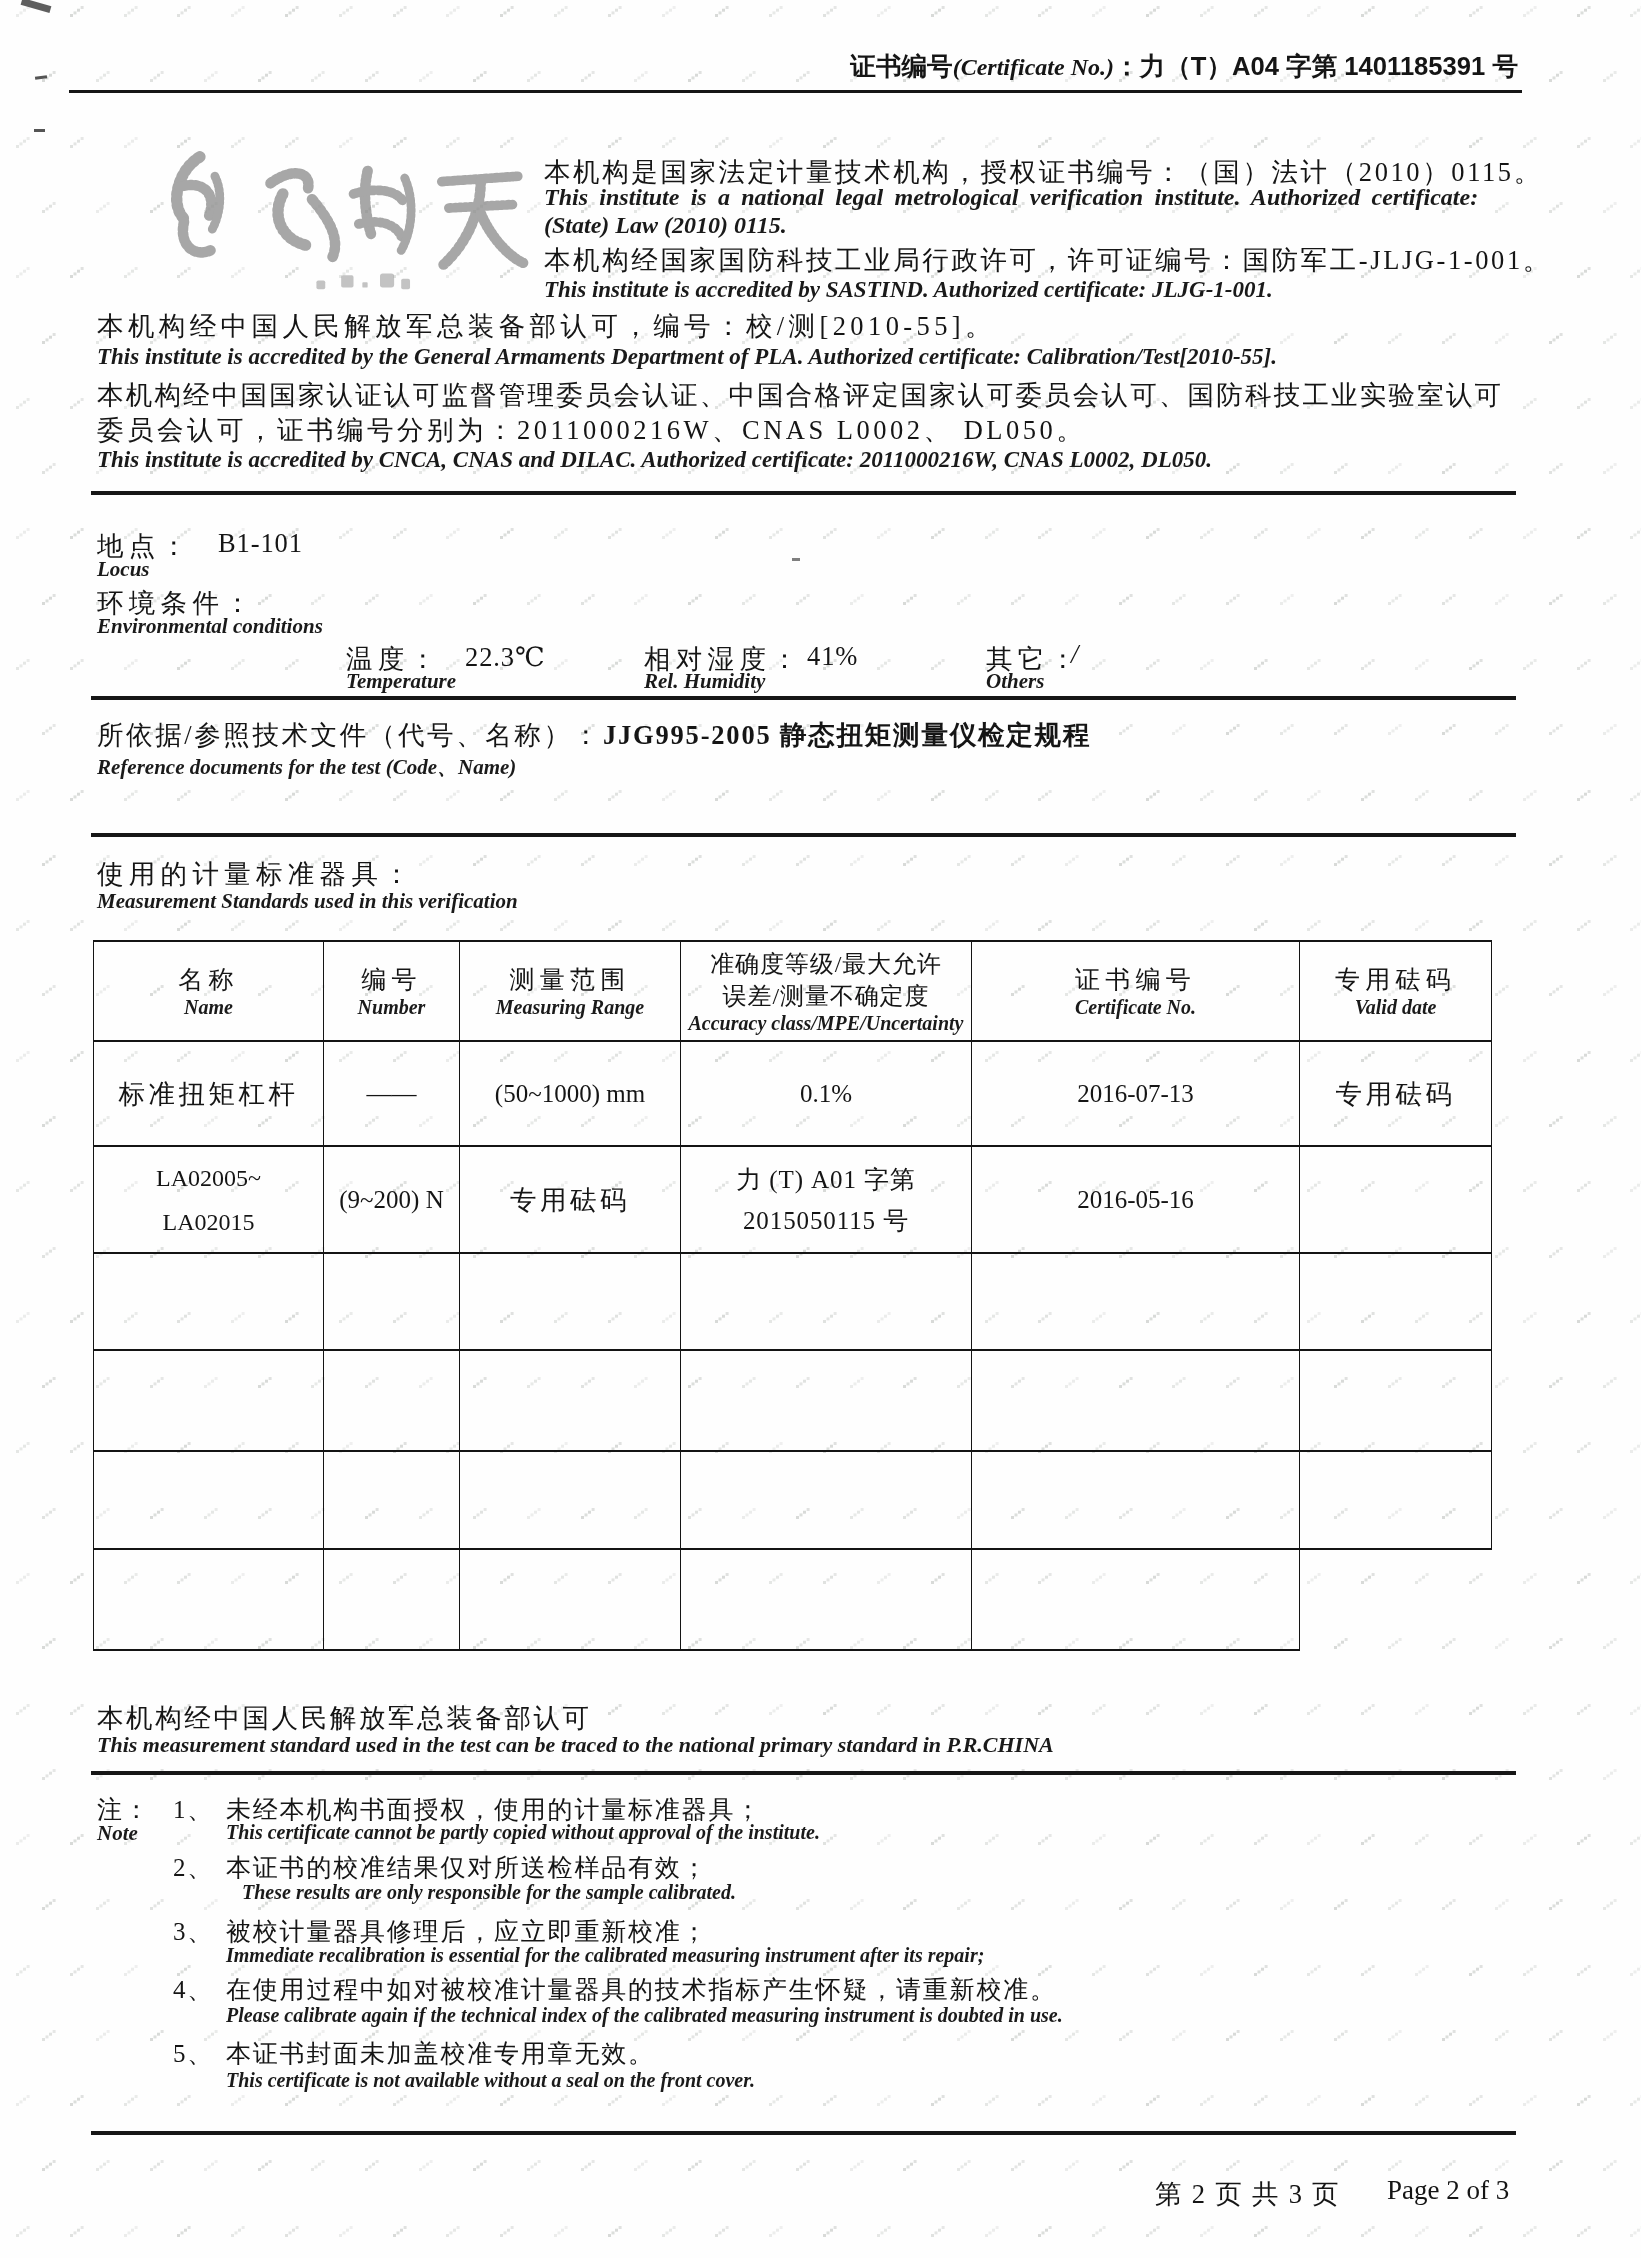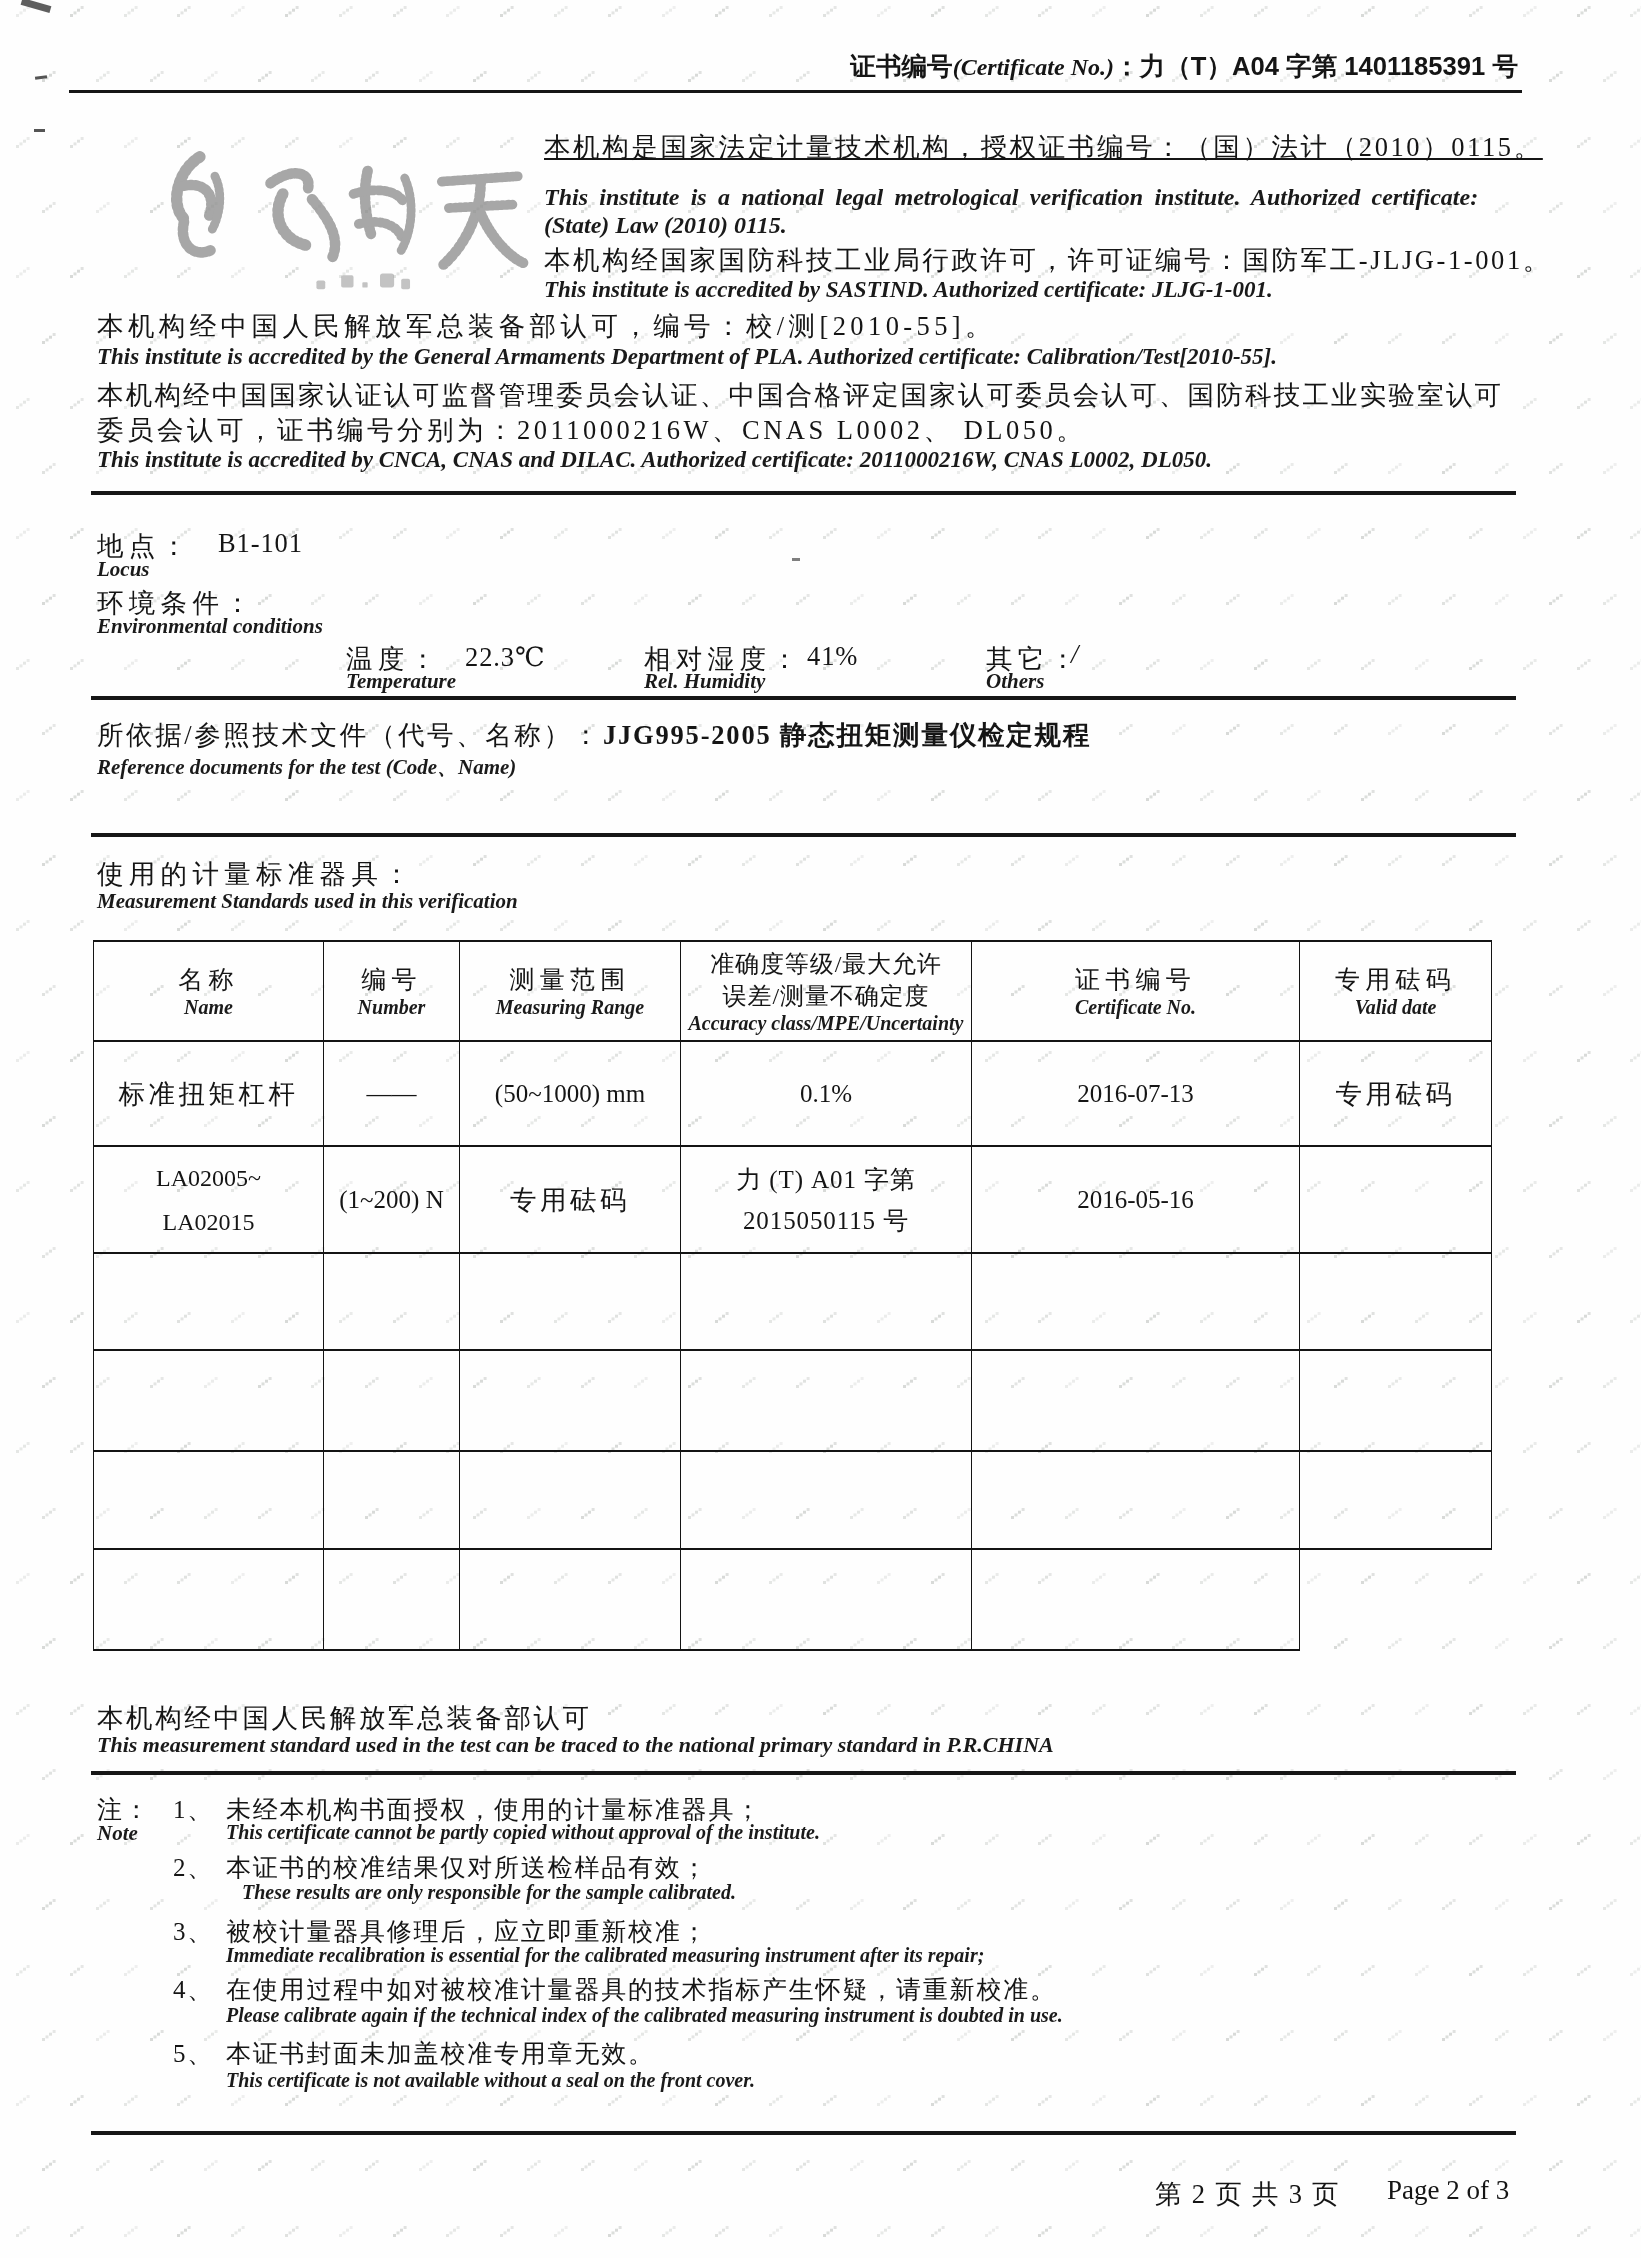--- a/index.html
+++ b/index.html
@@ -1159,21 +1159,21 @@
     </g>
     <g fill="#a8a8a8" opacity="0.8">
       <rect x="210" y="168" width="10" height="10" rx="2"></rect>
       <rect x="238" y="162" width="14" height="14" rx="2"></rect>
       <rect x="262" y="170" width="6" height="6" rx="1"></rect>
       <rect x="282" y="160" width="16" height="16" rx="3"></rect>
       <rect x="306" y="166" width="10" height="12" rx="2"></rect>
     </g>
   </svg>
 
-  <div class="abs cn cn30t" style="left:544px;top:129px;text-decoration:underline;">本机构是国家法定计量技术机构，授权证书编号：（国）法计（2010）0115。</div>
+  <div class="abs cn cn30t" style="left:544px;top:154px;">本机构是国家法定计量技术机构，授权证书编号：（国）法计（2010）0115。</div>
   <div class="abs en en27" style="left:544px;top:184px;word-spacing:5.3px;">This institute is a national legal metrological verification institute.  Authorized certificate:</div>
   <div class="abs en en27" style="left:544px;top:212px;">(State) Law (2010) 0115.</div>
   <div class="abs cn cn30t" style="left:544px;top:242px;">本机构经国家国防科技工业局行政许可，许可证编号：国防军工-JLJG-1-001。</div>
   <div class="abs en en26" style="left:544px;top:277px;">This institute is accredited by SASTIND. Authorized certificate: JLJG-1-001.</div>
 
   <div class="abs cn cn30" style="left:97px;top:308px;letter-spacing:4.4px;">本机构经中国人民解放军总装备部认可，编号：校/测[2010-55]。</div>
   <div class="abs en en26" style="left:97px;top:344px;">This institute is accredited by the General Armaments Department of PLA. Authorized certificate: Calibration/Test[2010-55].</div>
   <div class="abs cn cn30w" style="left:97px;top:377px;">本机构经中国国家认证认可监督管理委员会认证、中国合格评定国家认可委员会认可、国防科技工业实验室认可</div>
   <div class="abs cn cn30" style="left:97px;top:412px;">委员会认可，证书编号分别为：2011000216W、CNAS L0002、 DL050。</div>
   <div class="abs en en26" style="left:97px;top:447px;">This institute is accredited by CNCA, CNAS and DILAC. Authorized certificate: 2011000216W, CNAS L0002, DL050.</div>
@@ -1252,21 +1252,21 @@
       </div>
 
     <div class="td">
         <span class="cn td-cn">专用砝码</span>
       </div>
     <div class="td">
       <span class="cn td-num">LA02005~</span>
       <span class="cn td-num">LA02015</span>
     </div>
     <div class="td">
-        <span class="cn td-lat">(1~200) N</span>
+        <span class="cn td-lat">(9~200) N</span>
       </div>
     <div class="td">
         <span class="cn td-cn">专用砝码</span>
       </div>
     <div class="td">
       <span class="cn td-cert">力 (T) A01 字第</span>
       <span class="cn td-cert">2015050115 号</span>
     </div>
     <div class="td">
         <span class="cn td-lat">2016-05-16</span>

